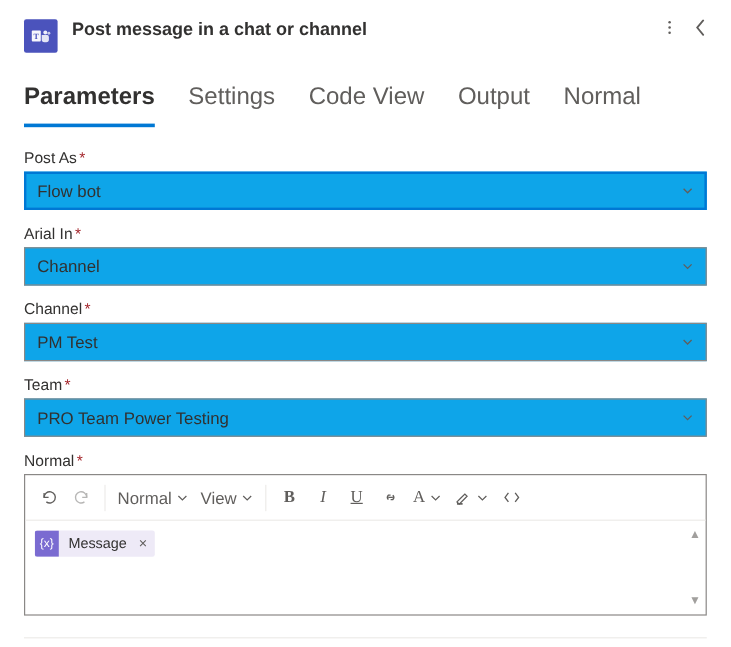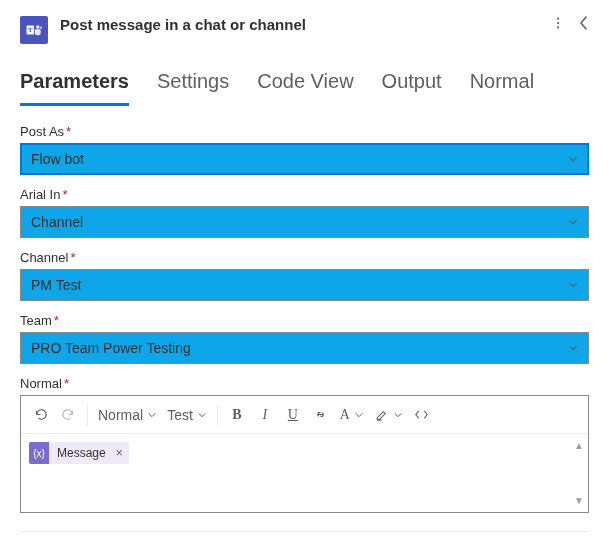--- a/index.html
+++ b/index.html
@@ -262,21 +262,21 @@
             </svg>
           </div>
         <div class="tb-sep"></div>
         <div class="tb-btn">
             <span>Normal</span>
             <svg class="small-chev" viewBox="0 0 12 12">
               <path d="M2 4 L6 8 L10 4" stroke="#605e5c" stroke-width="1.2" fill="none"></path>
             </svg>
           </div>
         <div class="tb-btn">
-            <span>Test</span>
+            <span>View</span>
             <svg class="small-chev" viewBox="0 0 12 12">
               <path d="M2 4 L6 8 L10 4" stroke="#605e5c" stroke-width="1.2" fill="none"></path>
             </svg>
           </div>
         <div class="tb-sep"></div>
         <div class="tb-btn tb-bold">B</div>
         <div class="tb-btn tb-ital">I</div>
         <div class="tb-btn tb-under">U</div>
         <div class="tb-btn">
             <svg width="15" height="15" viewBox="0 0 16 16">

